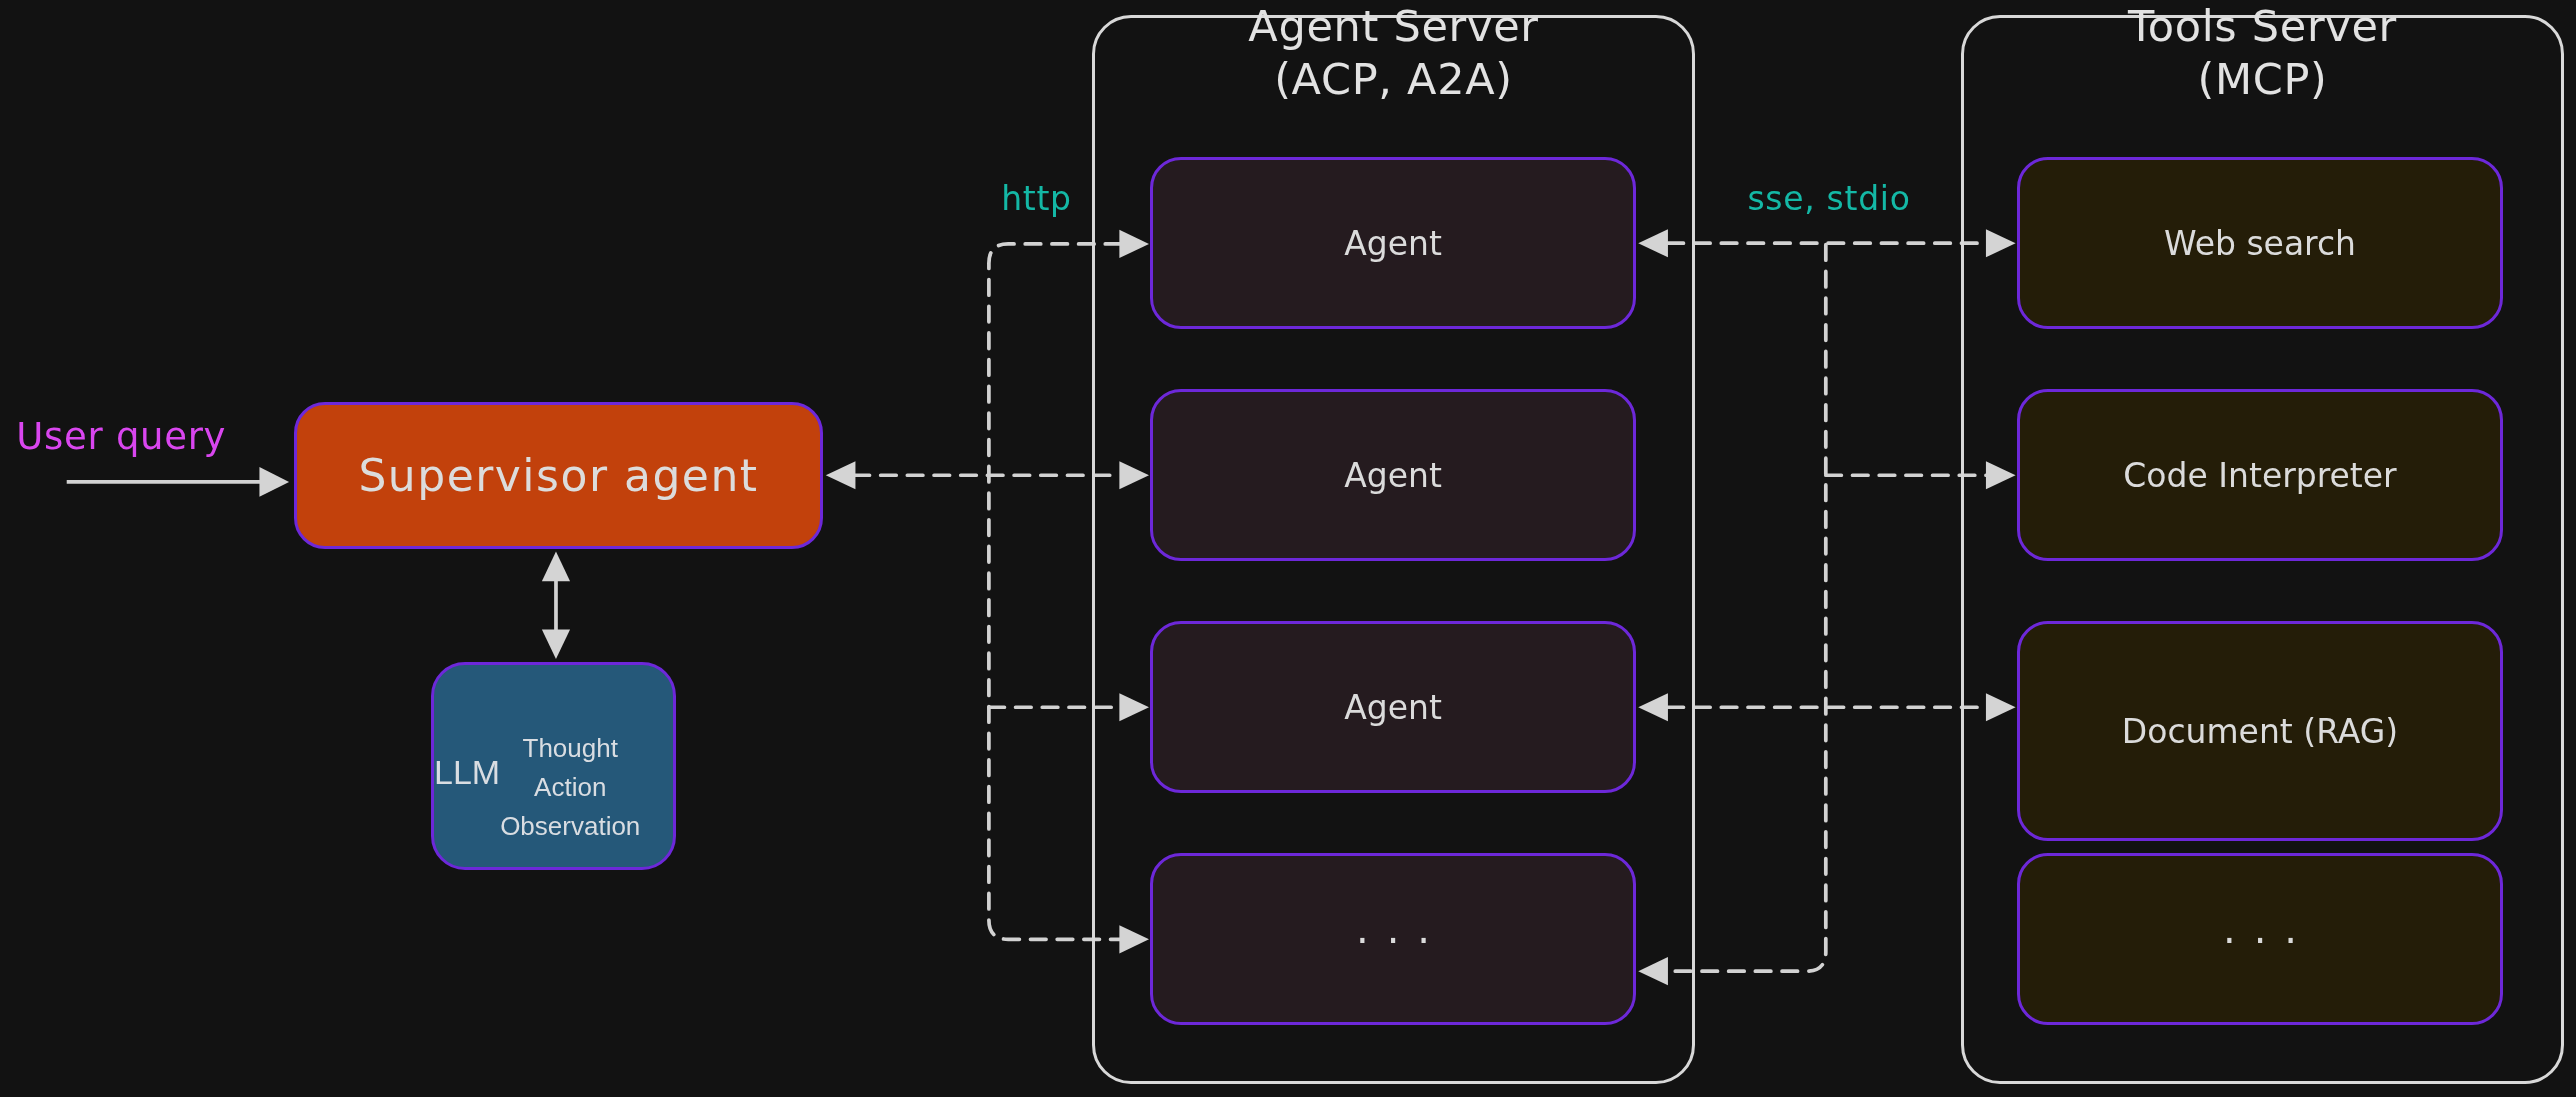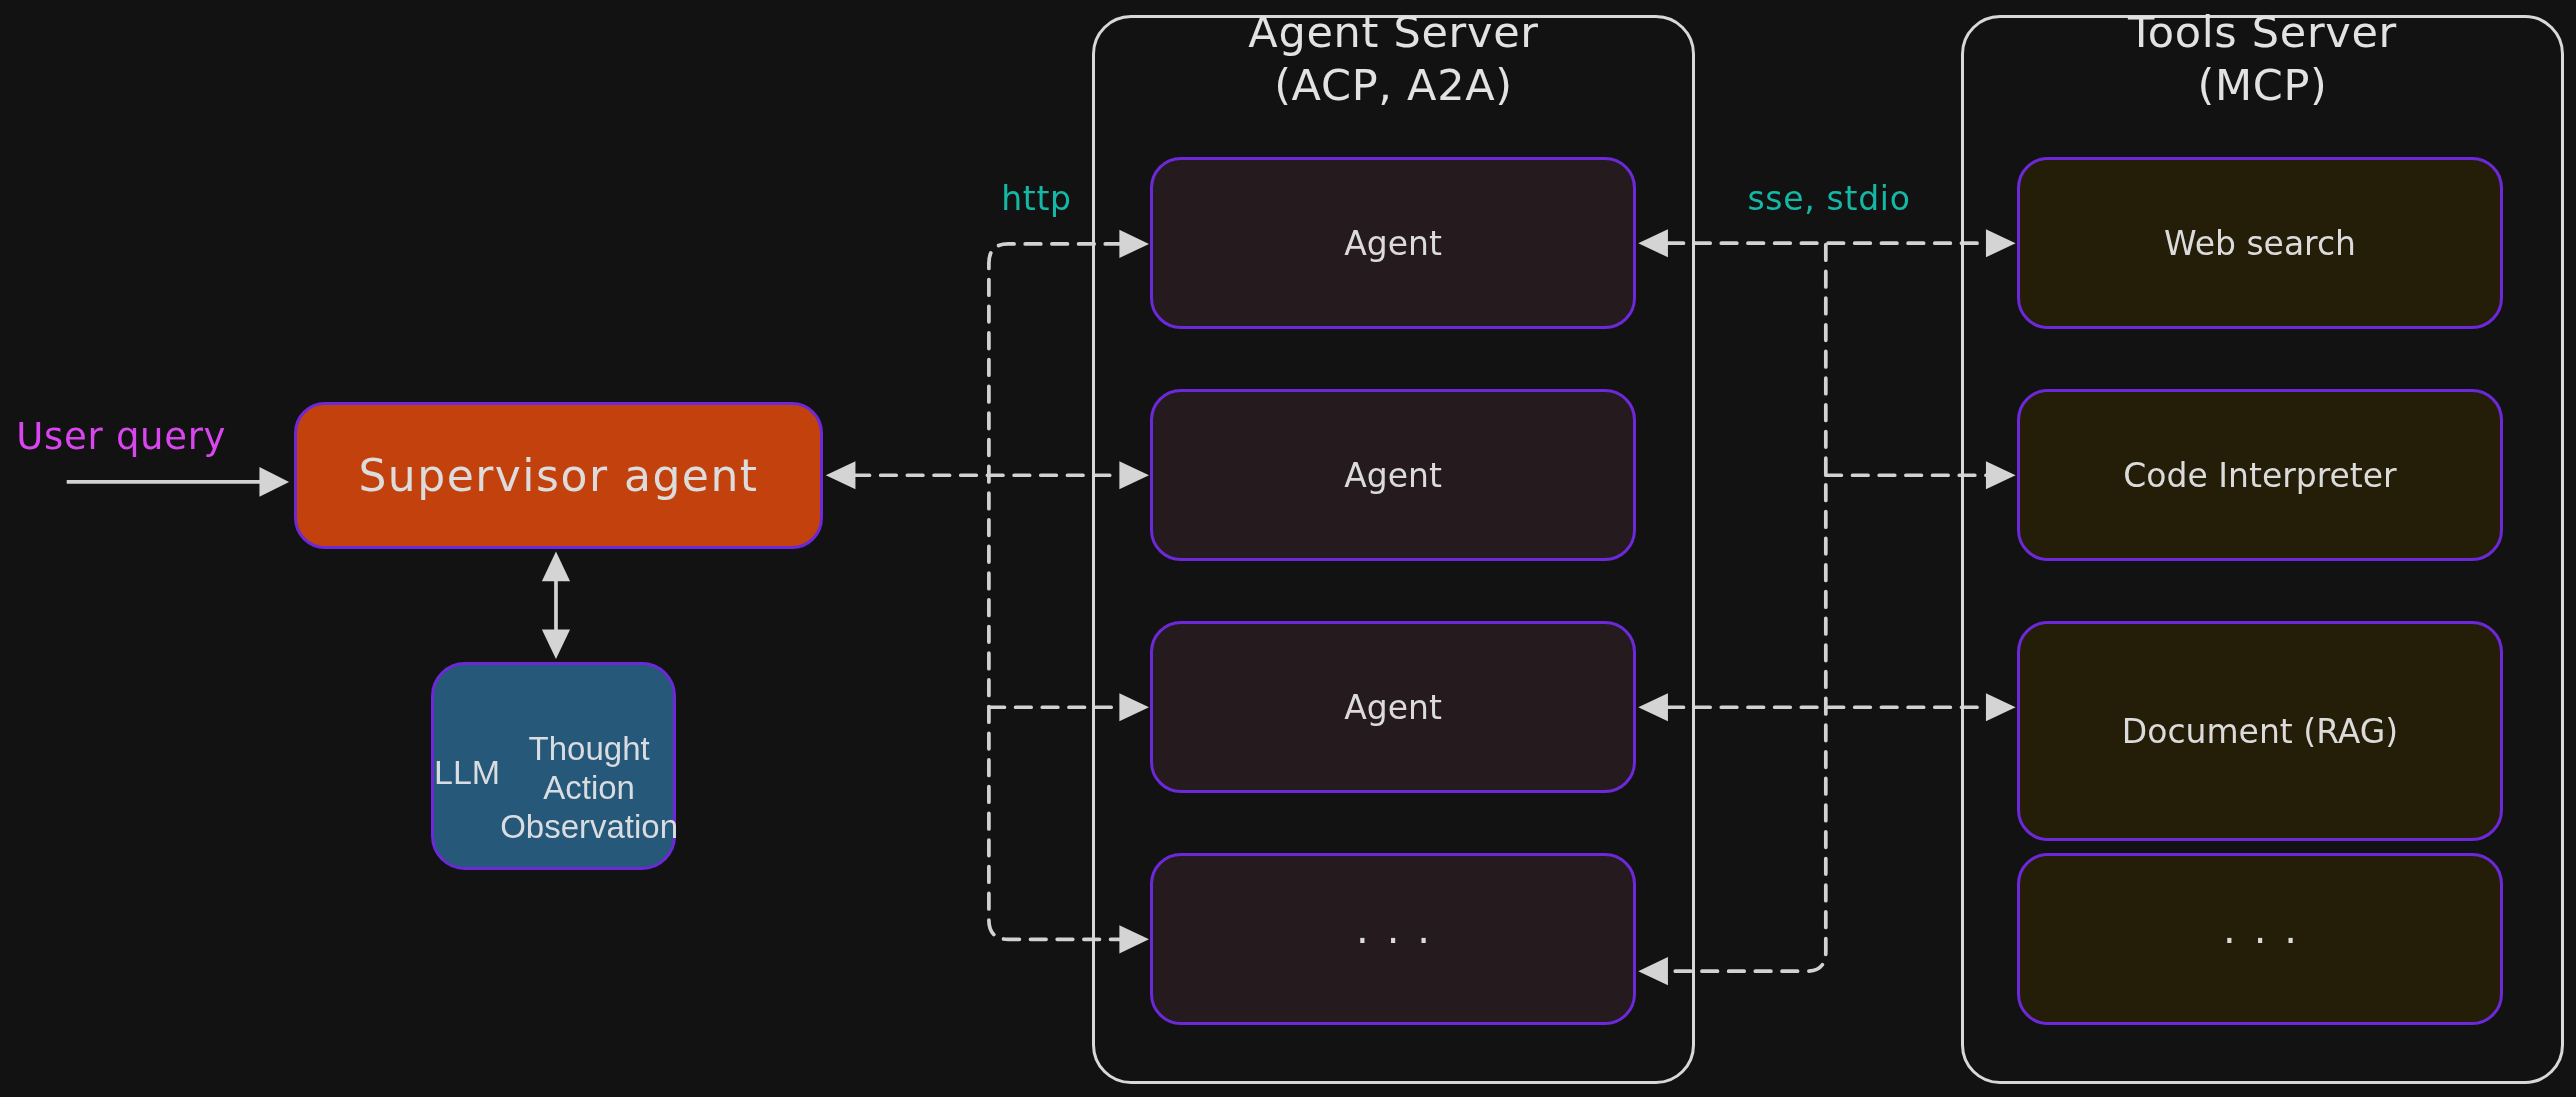--- a/index.html
+++ b/index.html
@@ -10,28 +10,28 @@
   .stage svg.wires{position:absolute;left:0;top:0;width:2576px;height:1098px;}
   .node{
     position:absolute;box-sizing:border-box;border:3px solid #6d28d9;border-radius:31px;
     display:flex;align-items:center;justify-content:center;text-align:center;
   }
   .container-frame{
     position:absolute;box-sizing:border-box;border:3px solid #d8d8d8;border-radius:39px;
     background:transparent;
   }
   .container-title{
-    position:absolute;width:100%;top:0;padding-top:6px;text-align:center;
+    position:absolute;width:100%;top:0;text-align:center;
     font-size:43px;line-height:53px;letter-spacing:0.7px;color:#e2e2e2;
   }
   .supervisor{background:#c2410c;font-size:44px;letter-spacing:1.5px;color:#dcdcdc;}
   .llm{background:#255879;flex-direction:row;justify-content:flex-start;
        font-family:"Liberation Sans","DejaVu Sans",sans-serif;color:#d9dde2;}
   .llm .llm-title{font-size:34px;line-height:37px;margin-top:13.3px;}
-  .llm .llm-lines{font-size:33px;line-height:39px;margin-top:42px;}
+  .llm .llm-lines{font-size:26px;line-height:39px;margin-top:42px;}
   .agent-box{background:#251b1f;font-size:33px;color:#dbdbdb;}
   .tools-box{background:#241d08;font-size:33px;color:#dbdbdb;}
   .dots{font-size:40px;letter-spacing:18px;text-indent:18px;line-height:15px;padding-bottom:19px;}
   .floating-label{
     position:absolute;font-size:33px;color:#14b8a6;text-align:center;letter-spacing:0.7px;
   }
   .user-query{position:absolute;font-size:37px;color:#d946ef;letter-spacing:0.7px;}
 </style>
 </head>
 <body>

